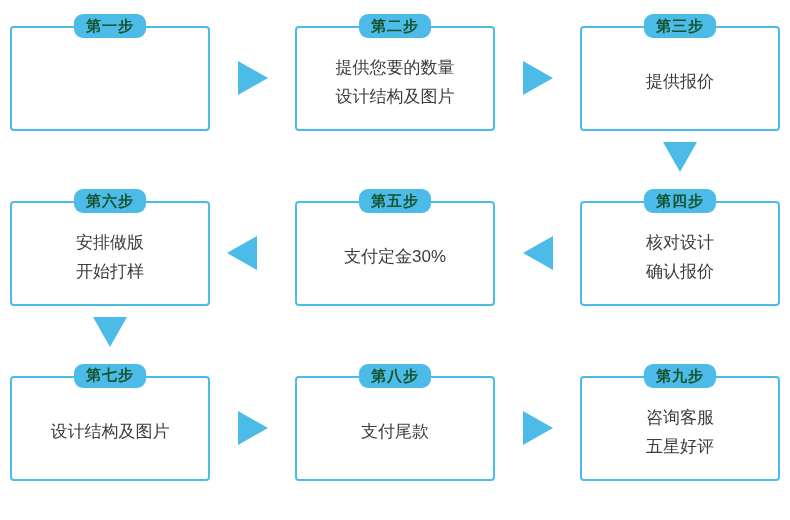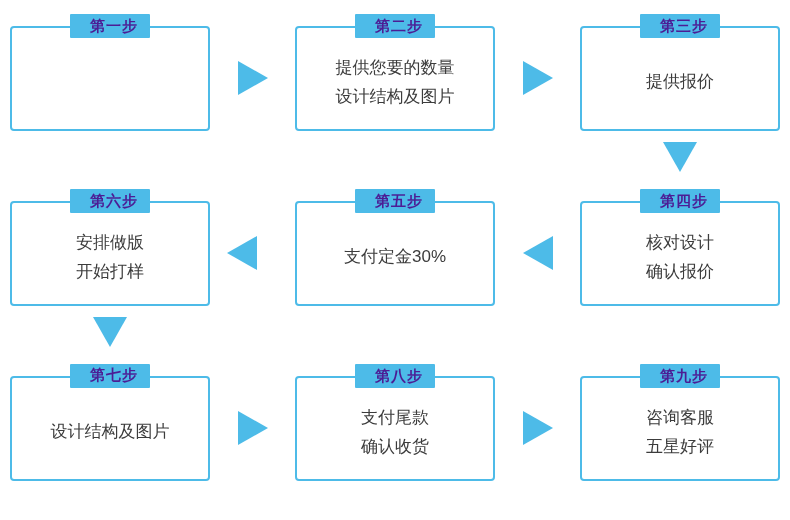--- a/index.html
+++ b/index.html
@@ -30,26 +30,26 @@
     flex-direction: column;
     align-items: center;
     justify-content: center;
   }
   .step-badge {
     position: absolute;
     top: -14px;
     left: 50%;
     transform: translateX(-50%);
     background: #4dbbe8;
-    color: #4c1d95;
+    color: #14532d;
     font-size: 15px;
     font-weight: bold;
     letter-spacing: 1px;
-    padding: 4px 12px 5px 20px;
-    border-radius: 1px;
+    padding: 4px 12px 5px 12px;
+    border-radius: 9px;
     white-space: nowrap;
     line-height: 1;
   }
   .step-lines {
     text-align: center;
     color: #3c3c3c;
     font-size: 17px;
     line-height: 29px;
     padding-top: 6px;
   }
@@ -142,21 +142,20 @@
       <div>设计结构及图片</div>
     </div>
   </div>
 
   <div class="arrow arrow-right" style="left:238px; top:411px;"></div>
 
   <div class="step-box" style="left:295px; top:376px;">
     <div class="step-badge">第八步</div>
     <div class="step-lines">
       <div>支付尾款</div>
-      <div>确认收货</div>
     </div>
   </div>
 
   <div class="arrow arrow-right" style="left:523px; top:411px;"></div>
 
   <div class="step-box" style="left:580px; top:376px;">
     <div class="step-badge">第九步</div>
     <div class="step-lines">
       <div>咨询客服</div>
       <div>五星好评</div>

